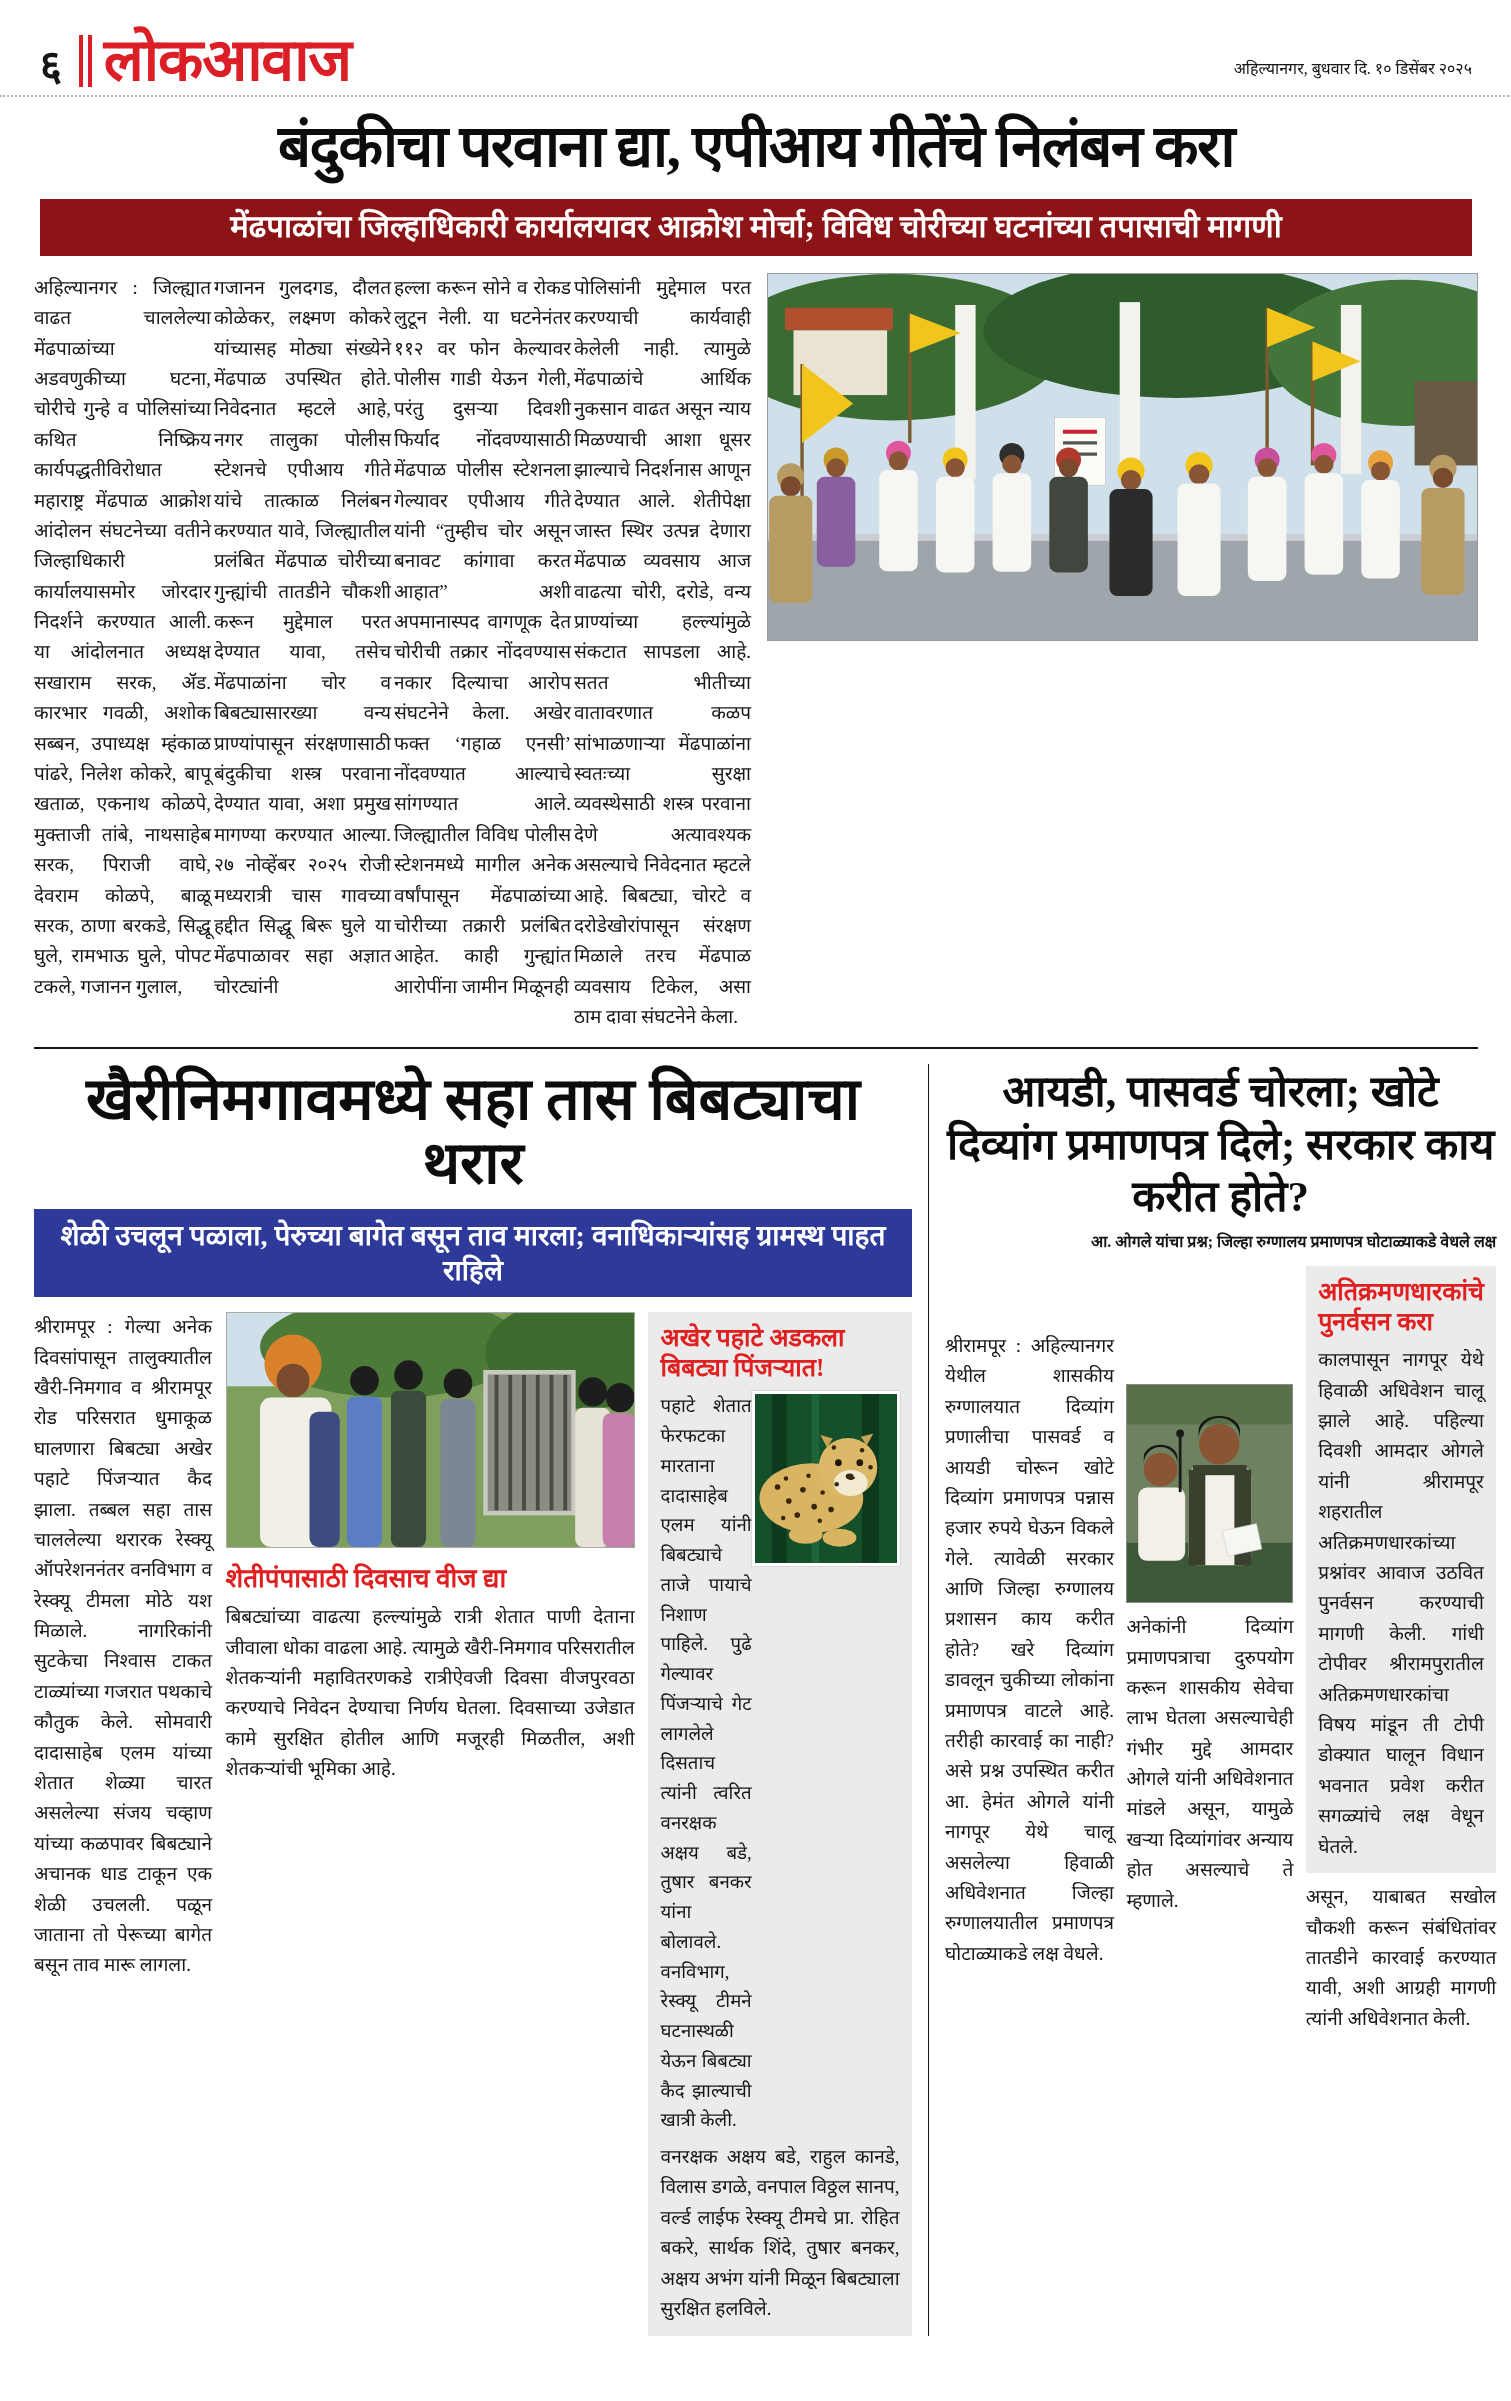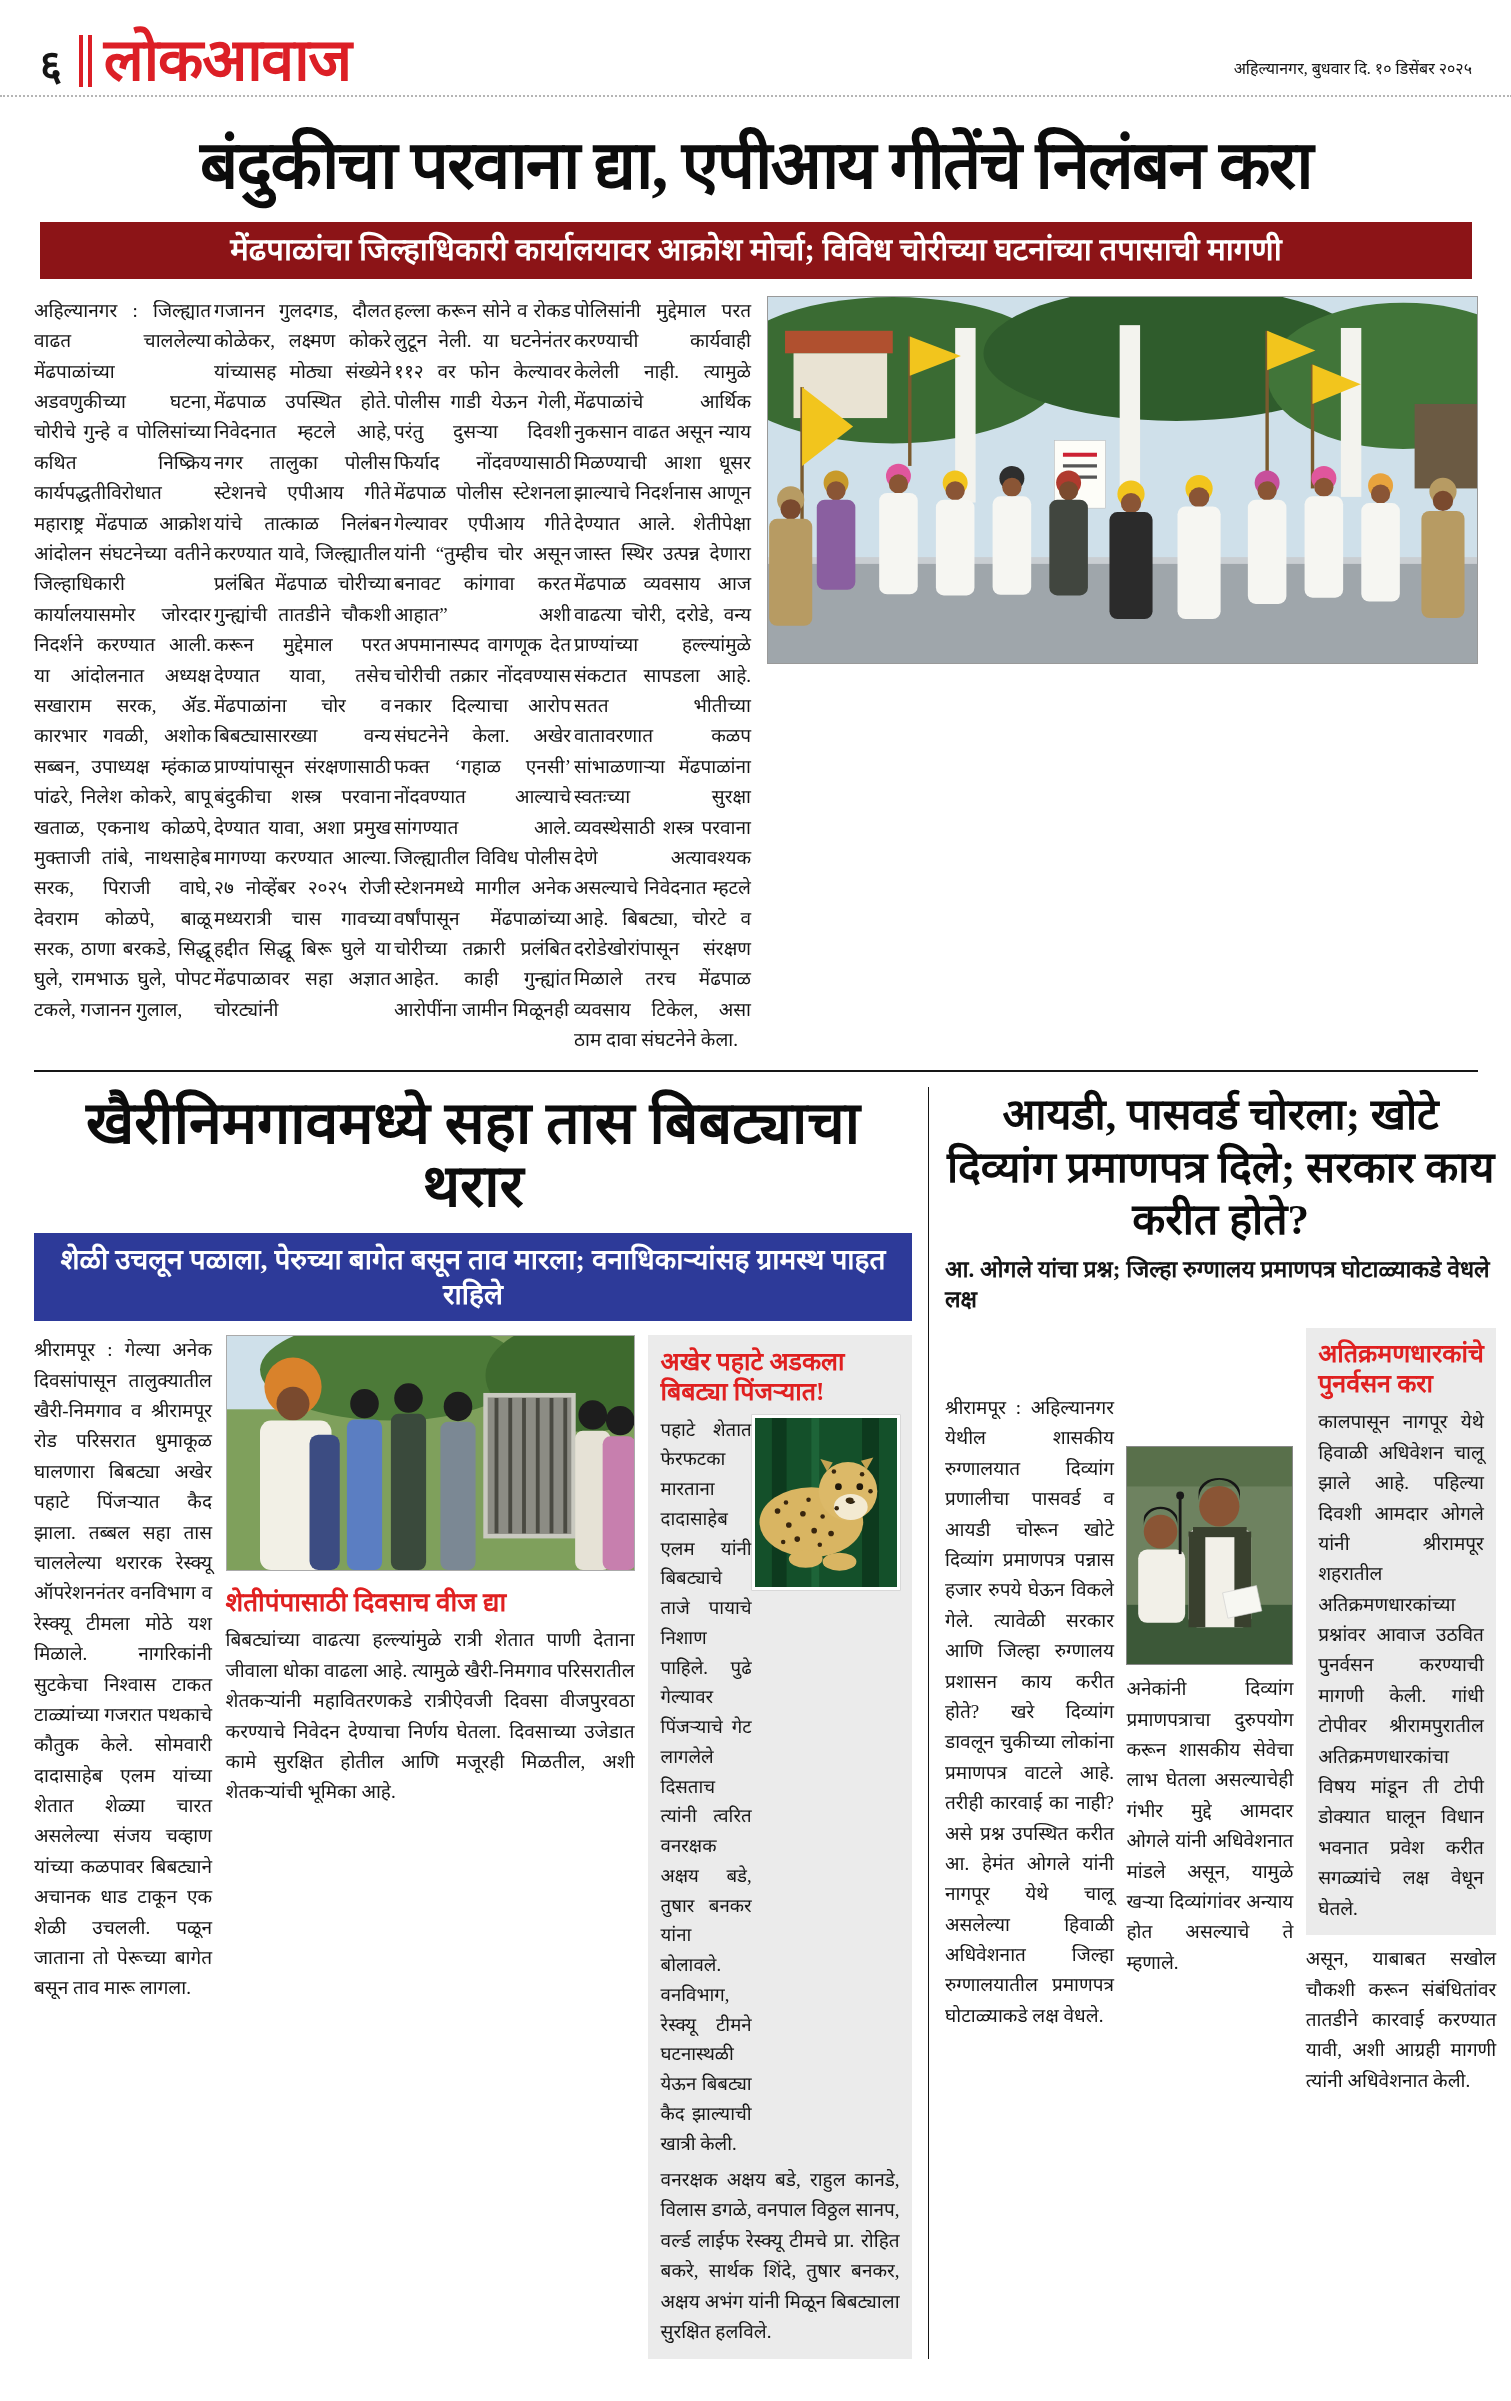--- a/index.html
+++ b/index.html
@@ -14,42 +14,42 @@
   
   .band{margin:0 40px;padding:9px 17px;text-align:center;color:#fff;font-weight:700;line-height:1.25;}
   .maroon{background:#8c1417;font-size:31px;}
   .blue{background:#2d3a99;font-size:28px;}
   .col{font-size:19px;line-height:1.6;text-align:justify;}
   .hl{font-weight:800;text-align:center;color:#0c0c0c;}
   .rule{border:none;border-top:2.3px solid #161616;margin:14.7px 34px;}
   .vline{border-left:1.7px solid #161616;}
   svg{display:block;}
   
-  .lead-hl{font-size:67px;line-height:1.12;margin:31px 34px 19px;letter-spacing:-1.7px;}
+  .lead-hl{font-size:58px;line-height:1.12;margin:18px 34px 19px;letter-spacing:-1.7px;}
   .lead-body{display:flex;gap:16px;margin:17px 34px 0 34px;}
   .lead-cols{flex:0 0 717px;display:flex;gap:3px;}
   .lead-cols .col{flex:1;}
   .lead-photo{flex:1;border:1.1px solid #999;height:366px;}
   
   .sec2{display:flex;margin:0 34px;}
   .sec2-left{flex:0 0 878px;padding-right:16px;}
   .sec2-right{flex:1;padding-left:16px;}
   .h-bibtya{font-size:59px;line-height:1.08;margin:4.5px 0 13.6px;}
   .sec2-body{display:flex;gap:13.6px;margin-top:14.7px;}
   .c320{flex:0 0 178px;}
   .centerblk{flex:0 0 409px;}
   .center-photo{height:234px;border:1.1px solid #aaa;}
   .red-sub{color:#e02020;font-weight:700;font-size:26px;margin:11.3px 0 6.8px;}
   .graybox{background:#ebebeb;padding:11.3px 12.4px;flex:1;}
   .gb-title{color:#e02020;font-weight:700;font-size:25px;line-height:1.2;margin:0 0 8px;}
   .gb-inner{display:flex;}
   .gb-inner .col{flex:1;font-size:18.6px;}
   .leopard-ph{flex:0 0 142px;height:169px;border:3.4px solid #fff;box-shadow:0 0 0 0.6px #ccc;}
   .h-id{font-size:43px;line-height:1.22;margin:2.3px 0 8px;}
-  .sub-bold{font-size:23px;font-weight:700;text-align:left;margin:5.6px 0 13.6px;line-height:1.3;}
+  .sub-bold{font-size:16px;font-weight:700;text-align:right;margin:5.6px 0 13.6px;line-height:1.3;}
   .idbody{display:flex;gap:12.4px;align-items:center;}
   .idc1{flex:0 0 169px;}
   .idmid{flex:0 0 167px;}
   .idphoto{height:217px;border:1.1px solid #888;margin-bottom:9px;}
   .idright{flex:1;}
 </style>
 </head>
 <body>
 
 <div class="page">

